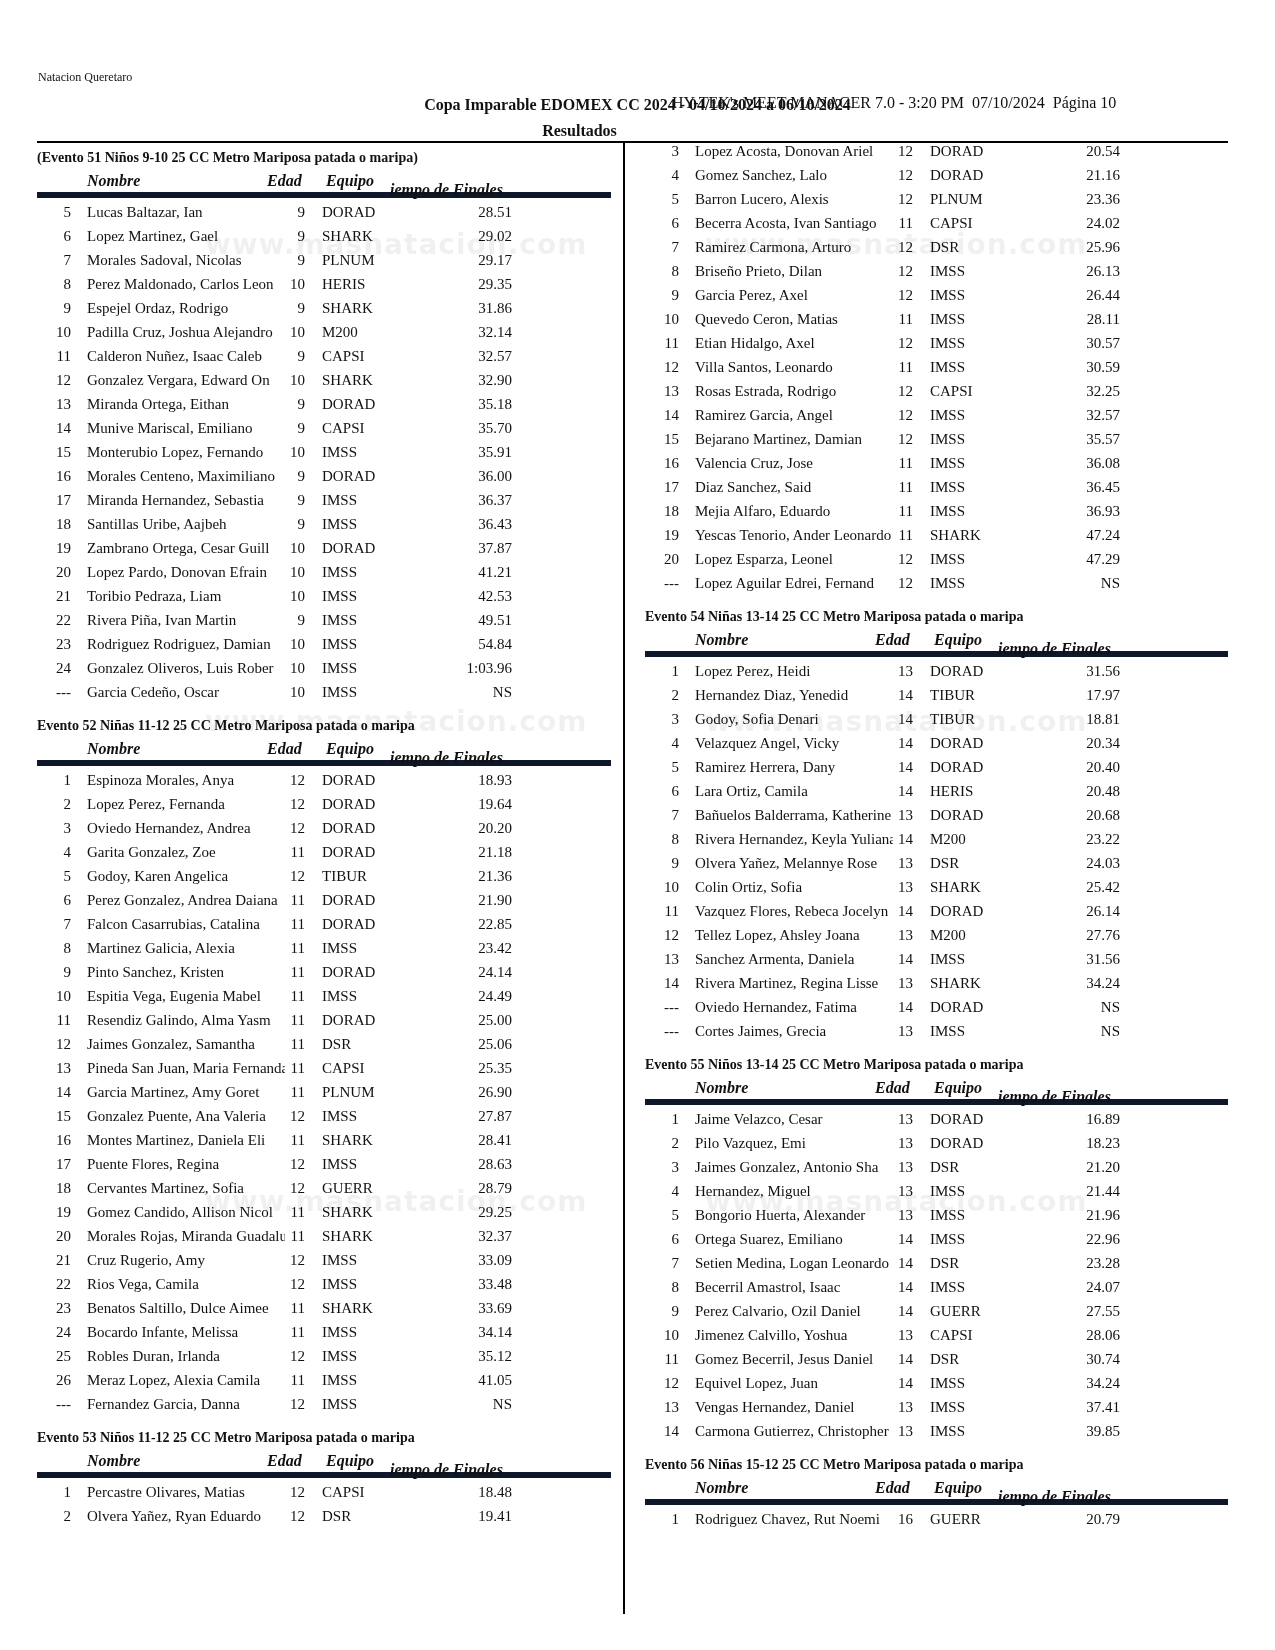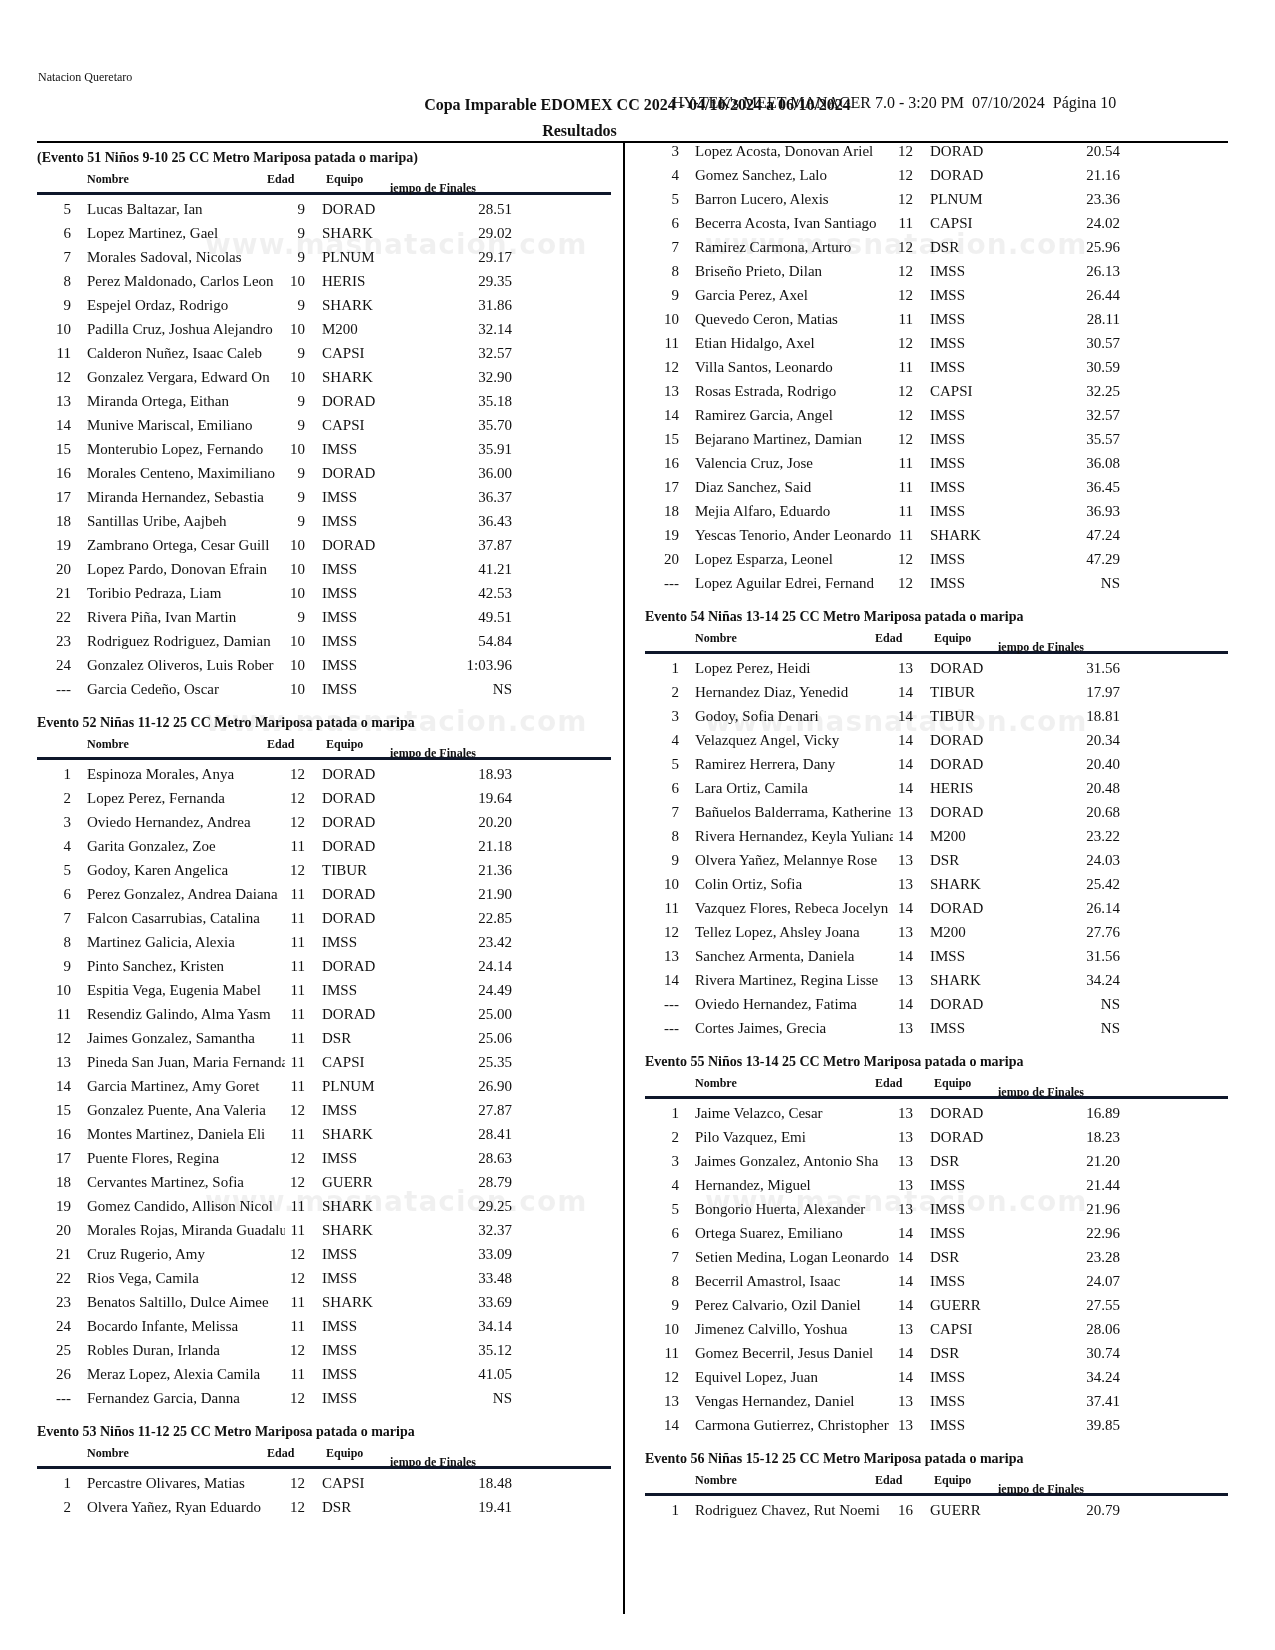--- a/index.html
+++ b/index.html
@@ -13,21 +13,21 @@
       padding-left: 0; font-size: 16px; font-weight: bold; }
     .results-label span { position: relative; left: 2px; }
     .top-rule { position: absolute; left: 37px; width: 1191px; top: 141px; height: 2px; background: #000; }
     .divider { position: absolute; left: 623px; width: 2px; top: 142px; height: 1472px; background: #000; }
 
     .col { position: absolute; top: 146px; }
     .col-left { left: 37px; width: 574px; }
     .col-right { left: 645px; width: 583px; }
 
     .event-title { font-weight: bold; font-size: 14px; height: 24px; line-height: 24px; white-space: nowrap; }
-    .col-head { position: relative; height: 22px; font-weight: bold; font-size: 12px; border-bottom: 3px solid #0f172a; }
+    .col-head { position: relative; height: 22px; font-weight: bold; font-size: 16px; border-bottom: 6px solid #0f172a; font-style: italic; }
     .col-head span { position: absolute; top: 2px; white-space: nowrap; }
     .ch-name { left: 50px; }
     .ch-age  { left: 230px; }
     .ch-team { left: 289px; }
     .ch-time { left: 353px; margin-top: 9px; }
 
     .row { position: relative; height: 24px; font-size: 15px; line-height: 24px; white-space: nowrap; }
     .row span { position: absolute; top: 0; }
     .c-place { width: 34px; left: 0; text-align: right; }
     .c-name  { left: 50px; width: 198px; overflow: hidden; }

